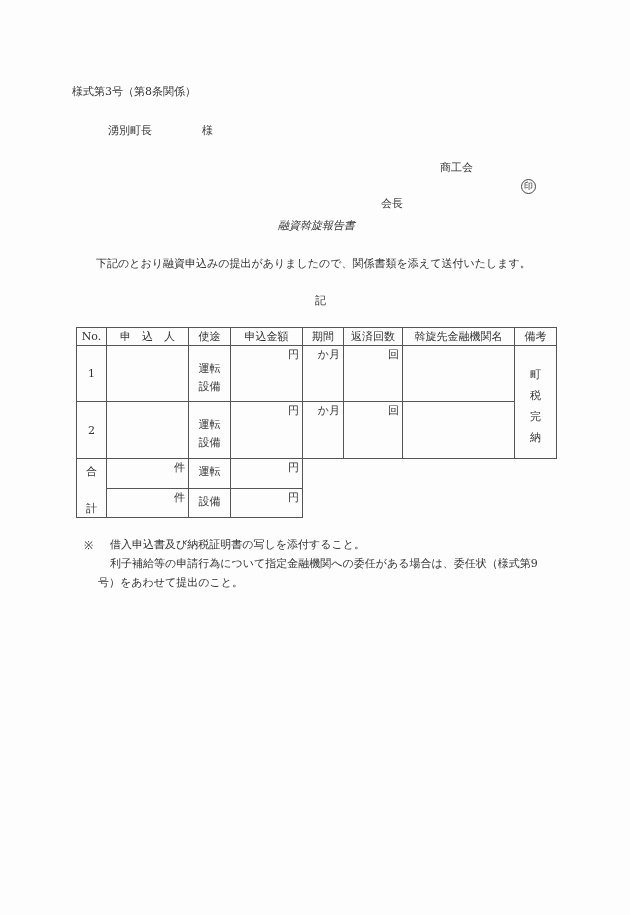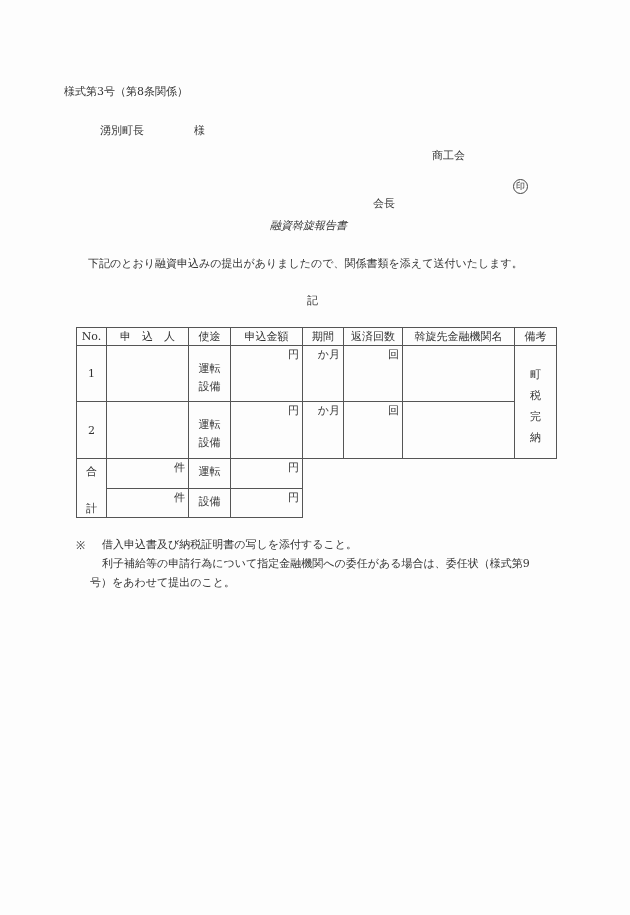--- a/index.html
+++ b/index.html
@@ -1,39 +1,39 @@
 <!DOCTYPE html>
 <html><head>
 <meta charset="utf-8">
 <style>
   html, body { margin:0; padding:0; background:#fdfdfd; }
   body { width:630px; height:915px; position:relative; overflow:hidden;
          font-family:"DejaVu Serif","Liberation Serif",serif; color:#333; font-size:11px; }
-  .abs { position:absolute; white-space:nowrap; }
+  .abs { position:absolute; white-space:nowrap;margin-left:8px; }
   table.form { position:absolute; left:76px; top:327px; border-collapse:collapse; table-layout:fixed; }
   table.form td { border:1px solid #555; padding:0 3px; font-size:11px; vertical-align:top; line-height:17px;margin-left:17px; }
   .hd td { text-align:center; vertical-align:middle; height:16px; }
   .c { text-align:center; }
   .r { text-align:right; }
   .mid { vertical-align:middle !important; }
   .usage { display:block; margin-top:14px; line-height:18px; text-align:center; }
   .vert { display:block; text-align:center; line-height:21px; margin-top:18px; }
   .vert span { display:block; }
   .tot-usage { display:block; margin-top:4px; }
   .noborder { border:none !important; }
 </style>
 </head>
 <body>
 
 <div class="abs" style="left:64px;top:84px;">様式第3号（第8条関係）</div>
 
 <div class="abs" style="left:100px;top:123px;text-align:right;">湧別町長</div>
 <div class="abs" style="left:194px;top:123px;">様</div>
 
-<div class="abs" style="left:432px;top:148px;">商工会</div>
+<div class="abs" style="left:432px;top:160px;">商工会</div>
 <div class="abs" style="left:373px;top:196px;">会長</div>
 <div class="abs" style="left:513px;top:179px;width:13px;height:13px;border:1px solid #444;border-radius:50%;font-size:9px;line-height:13px;text-align:center;">印</div>
 
 <div class="abs" style="left:270px;top:218px;font-style:italic;">融資斡旋報告書</div>
 
 <div class="abs" style="left:88px;top:256px;">下記のとおり融資申込みの提出がありましたので、関係書類を添えて送付いたします。</div>
 
 <div class="abs" style="left:307px;top:293px;">記</div>
 
 <table class="form">

